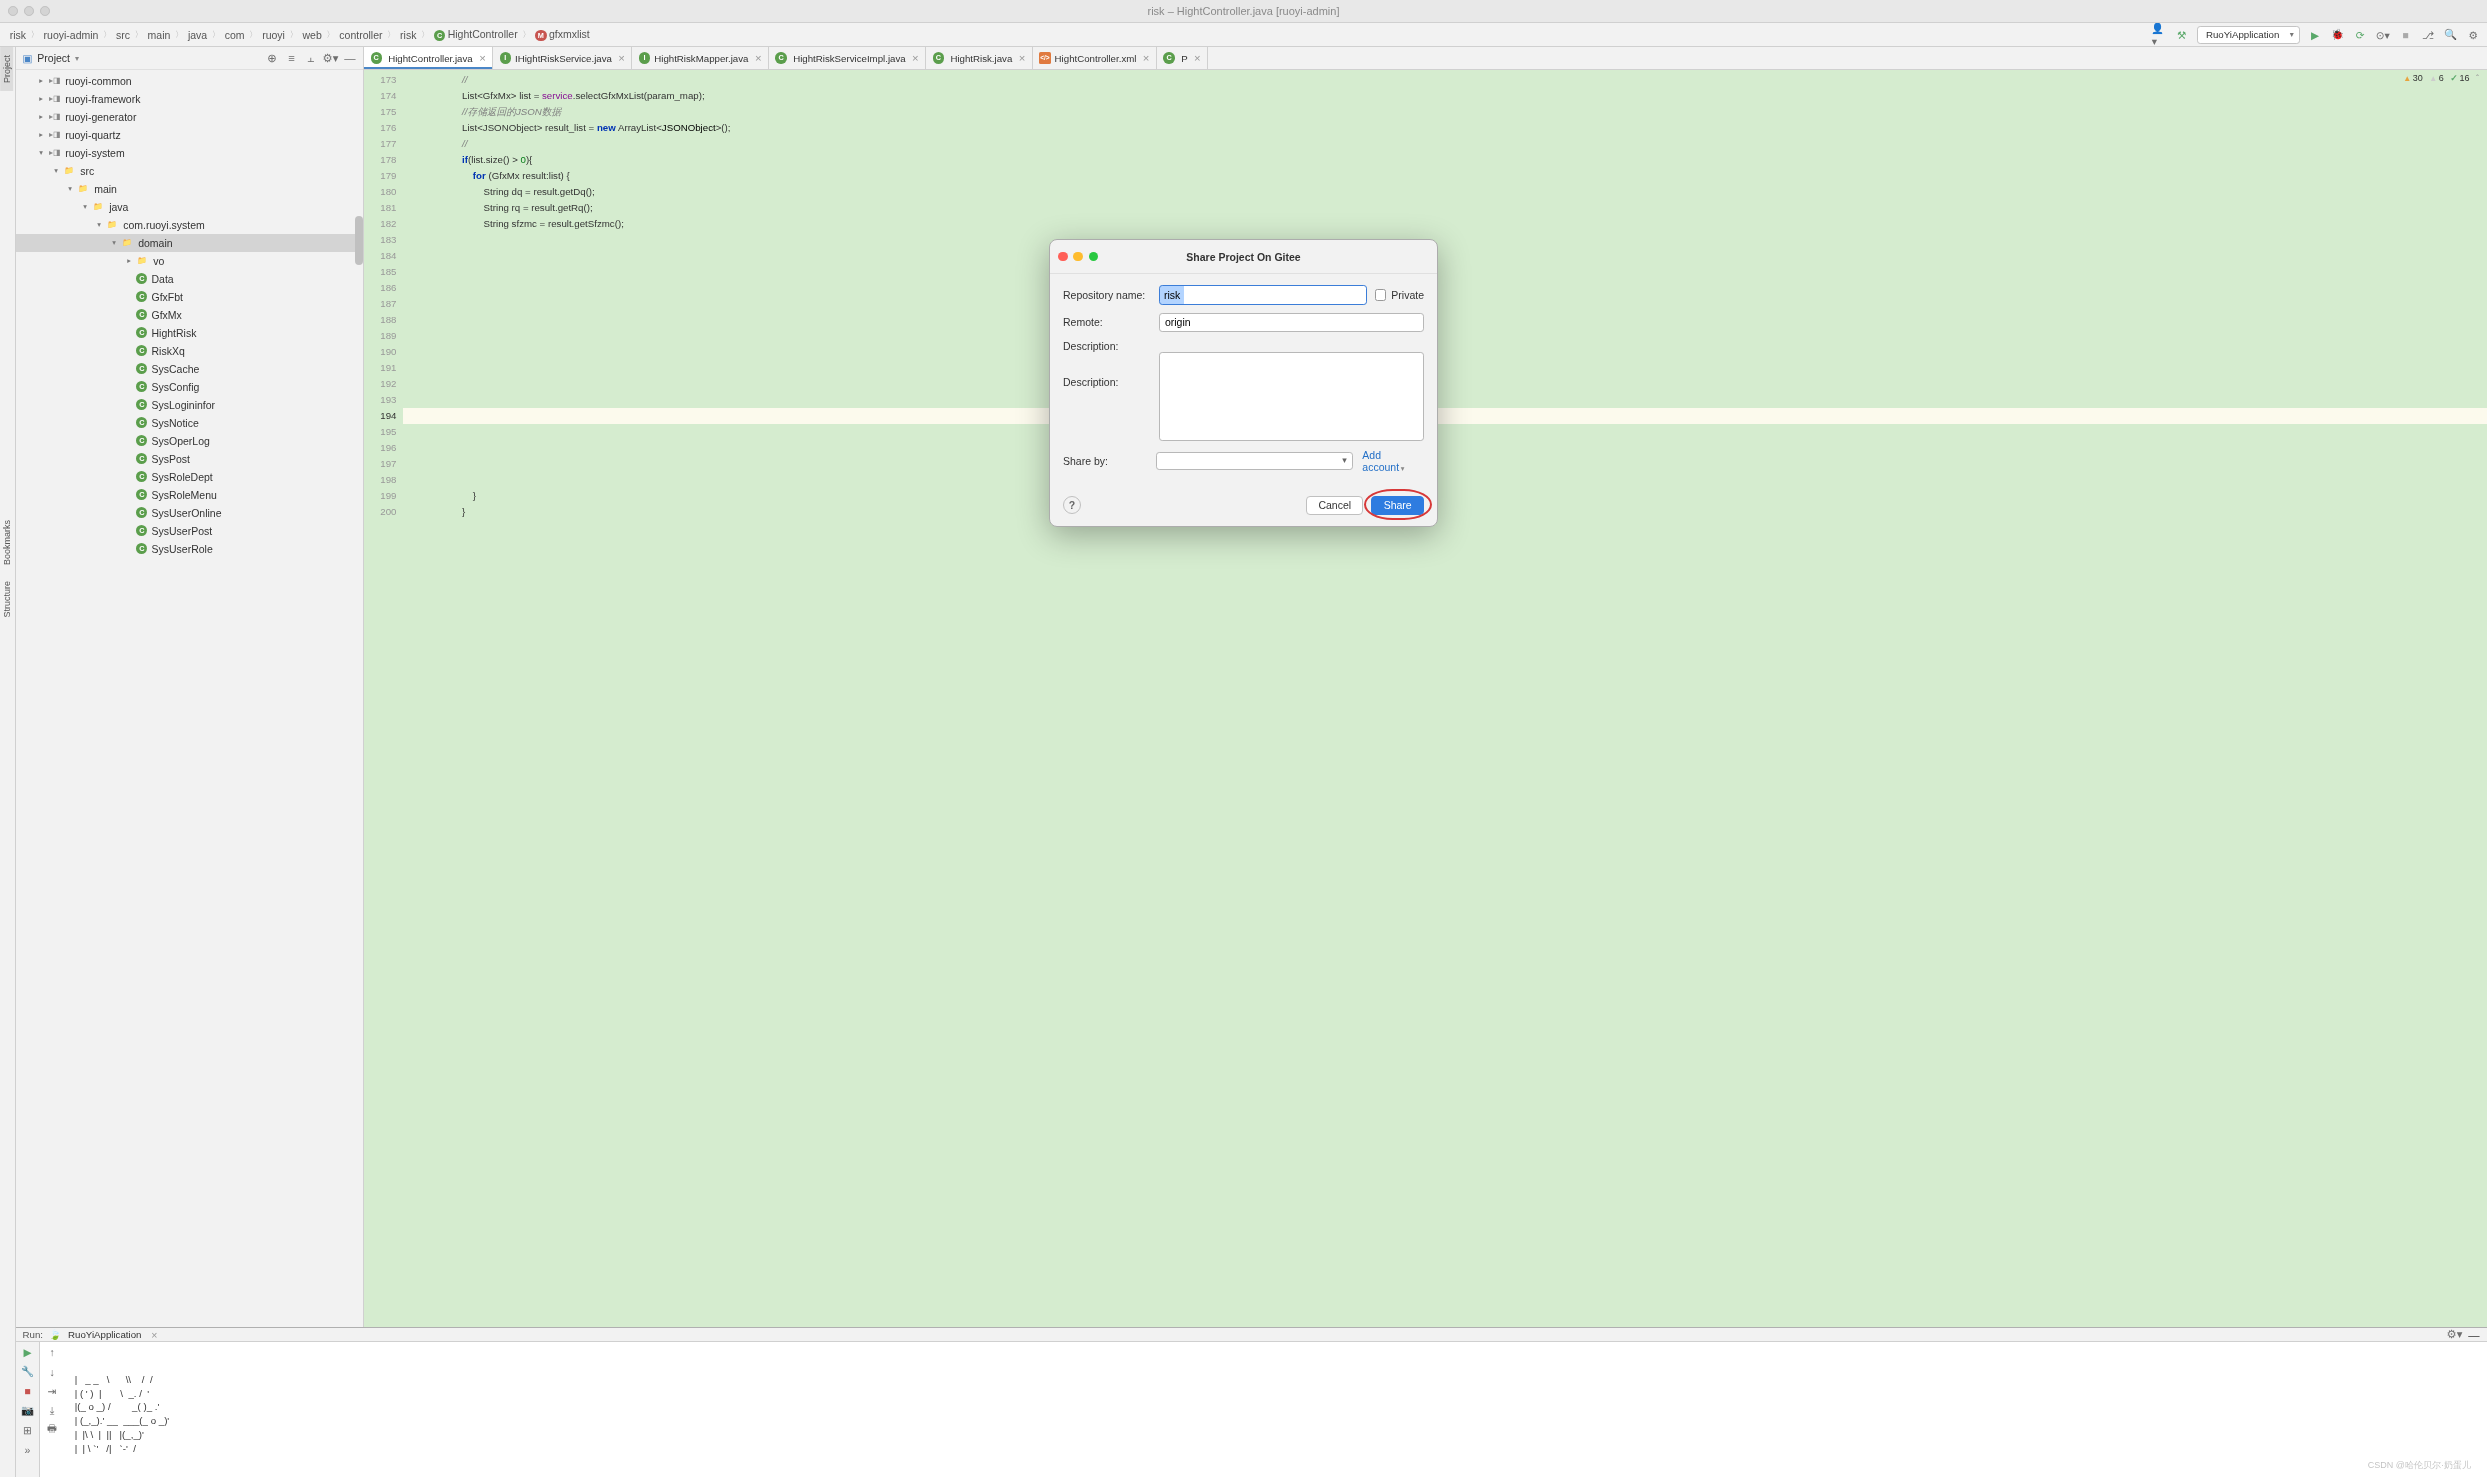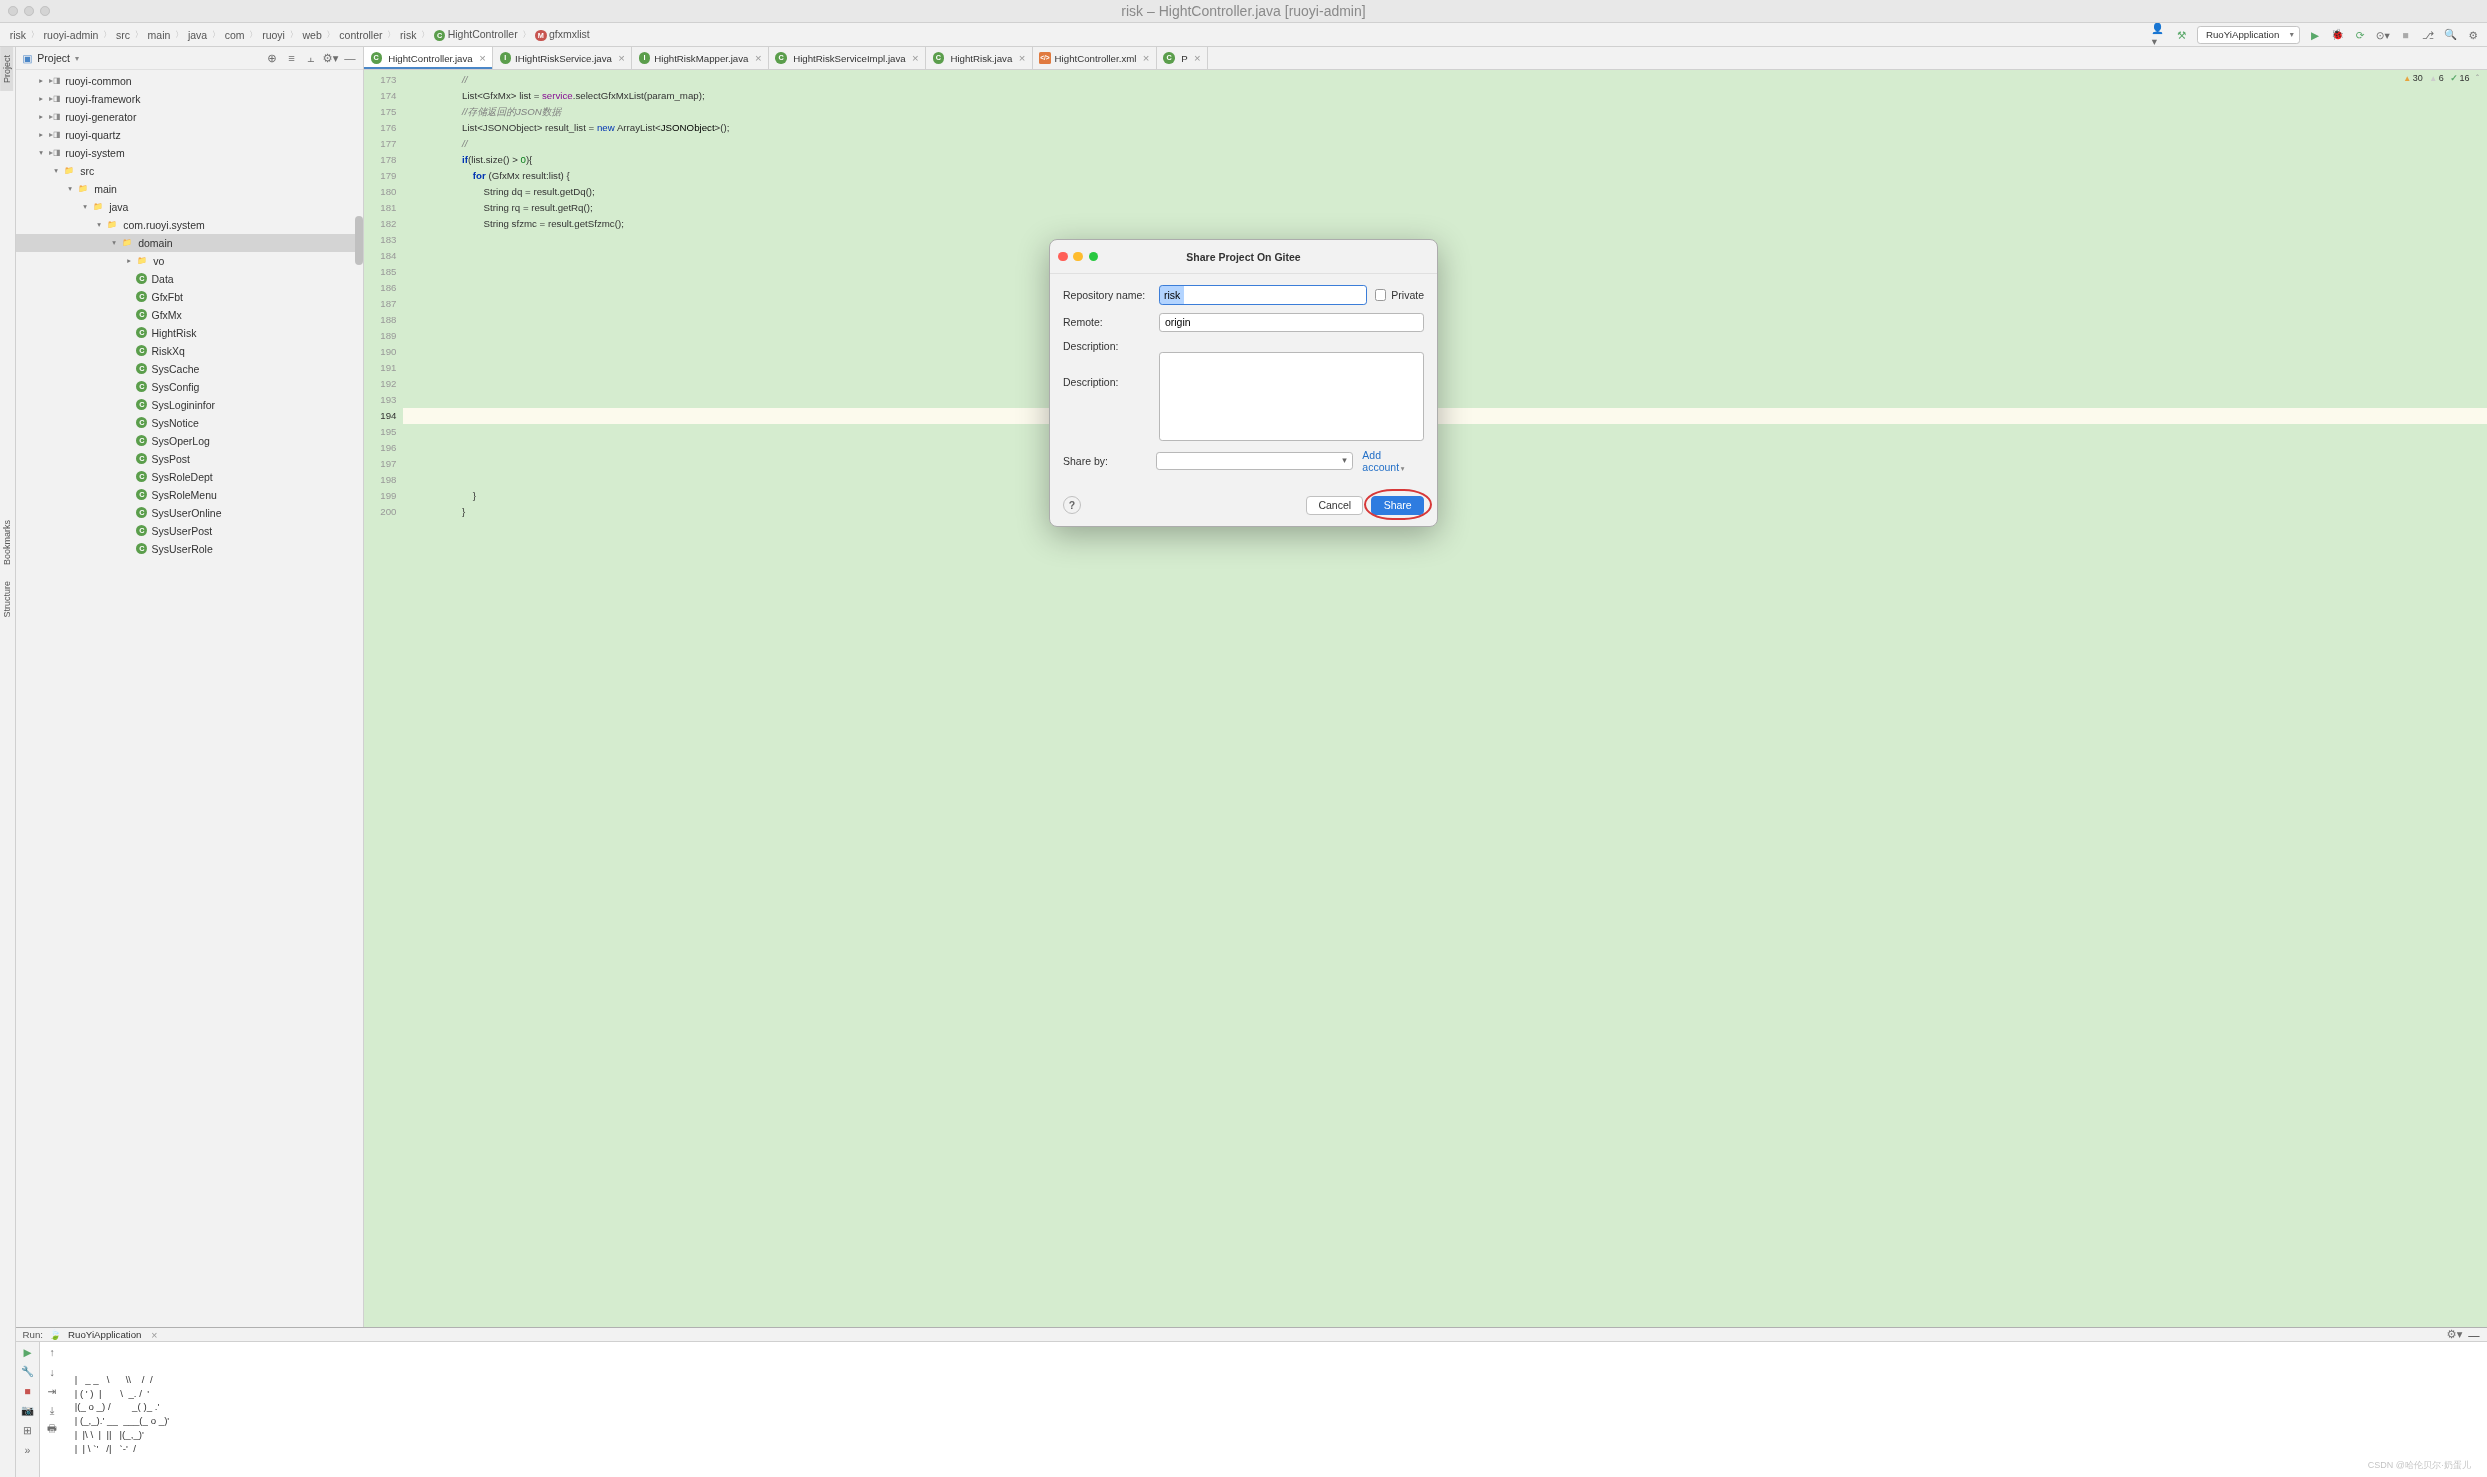--- a/index.html
+++ b/index.html
@@ -2,21 +2,21 @@
 <html style="font-size:13px"><head>
   <meta charset="utf-8">
   <style>
     * { margin: 0; padding: 0; box-sizing: border-box; font-family: -apple-system, BlinkMacSystemFont, "Segoe UI", Arial, sans-serif; }
     body { background: #f2f2f2; font-size: 10.5px; color: #333; overflow: hidden; height: 100vh; }
     
     
     .titlebar { height: 23px; background: #e8e8e8; border-bottom: 0.8px solid #d0d0d0; display: flex; align-items: center; padding: 0 8px; position: relative; }
     .traffic-lights { display: flex; gap: 6.5px; }
     .light { width: 9.7px; height: 9.7px; border-radius: 50%; background: #d4d4d4; border: 0.4px solid #c0c0c0; }
-    .title-text { position: absolute; left: 50%; transform: translateX(-50%); color: #8a8a8a; font-size: 14px; font-weight: 500; }
+    .title-text { position: absolute; left: 50%; transform: translateX(-50%); color: #8a8a8a; font-size: 11px; font-weight: 500; }
     
     
     .navbar { height: 24px; background: #f2f2f2; border-bottom: 0.8px solid #d0d0d0; display: flex; align-items: center; padding: 0 6.5px; }
     .breadcrumbs { display: flex; align-items: center; gap: 1.6px; flex: 1; }
     .crumb { color: #555; font-size: 10.5px; padding: 1.6px 3.2px; cursor: pointer; }
     .crumb-sep { color: #aaa; font-size: 8px; }
     .crumb-icon { display: inline-flex; width: 11.3px; height: 11.3px; border-radius: 50%; align-items: center; justify-content: center; font-size: 7.3px; font-weight: 700; margin-right: 2.4px; }
     .icon-c { background: #5b9e4c; color: white; }
     .icon-m { background: #c75450; color: white; }
     .nav-right { display: flex; align-items: center; gap: 8px; }
@@ -68,21 +68,21 @@
     .gutter { width: 39px; background: #d5eccf; text-align: right; padding-right: 6.5px; color: #999; font-family: Menlo, monospace; font-size: 9.7px; line-height: 16px; padding-top: 1.6px; }
     .gutter div { height: 16px; }
     .gutter .current { color: #333; }
     .code { flex: 1; background: #d5eccf; font-family: Menlo, monospace; font-size: 9.7px; line-height: 16px; padding-top: 1.6px; padding-left: 16px; white-space: pre; overflow: hidden; }
     .code-line { height: 16px; }
     .code-line.current { background: #fcfaed; margin-left: -16px; padding-left: 16px; }
     .cm { color: #808080; font-style: italic; }
     .kw { color: #0033b3; font-weight: 600; }
     .st { color: #067d17; }
     .ty { color: #000; }
-    .new { color: #0033b3; font-weight: 400; }
+    .new { color: #0033b3; font-weight: 700; }
     .pm { color: #871094; }
     
     .editor-indicators { position: absolute; top: 3.2px; right: 8px; display: flex; gap: 6.5px; font-size: 9px; align-items: center; }
     .ind { display: flex; align-items: center; gap: 1.6px; }
     .ind-warn::before { content: '▲'; color: #e8a33d; font-size: 8px; }
     .ind-weak::before { content: '▲'; color: #ccc; font-size: 8px; }
     .ind-ok::before { content: '✓'; color: #59a869; font-weight: 700; }
     .ind-up { color: #999; }
     
     

